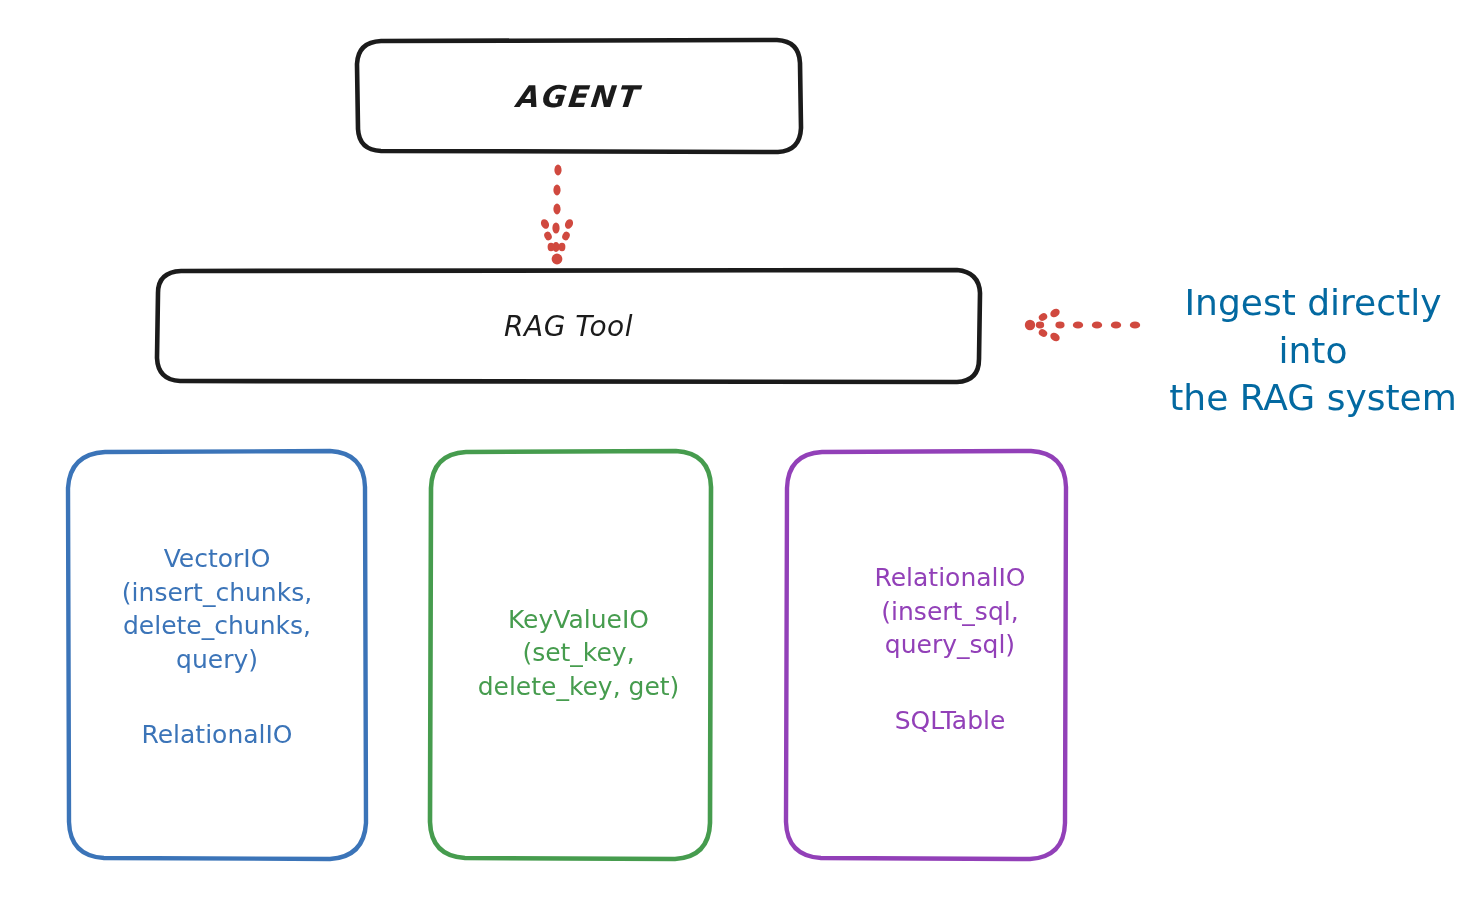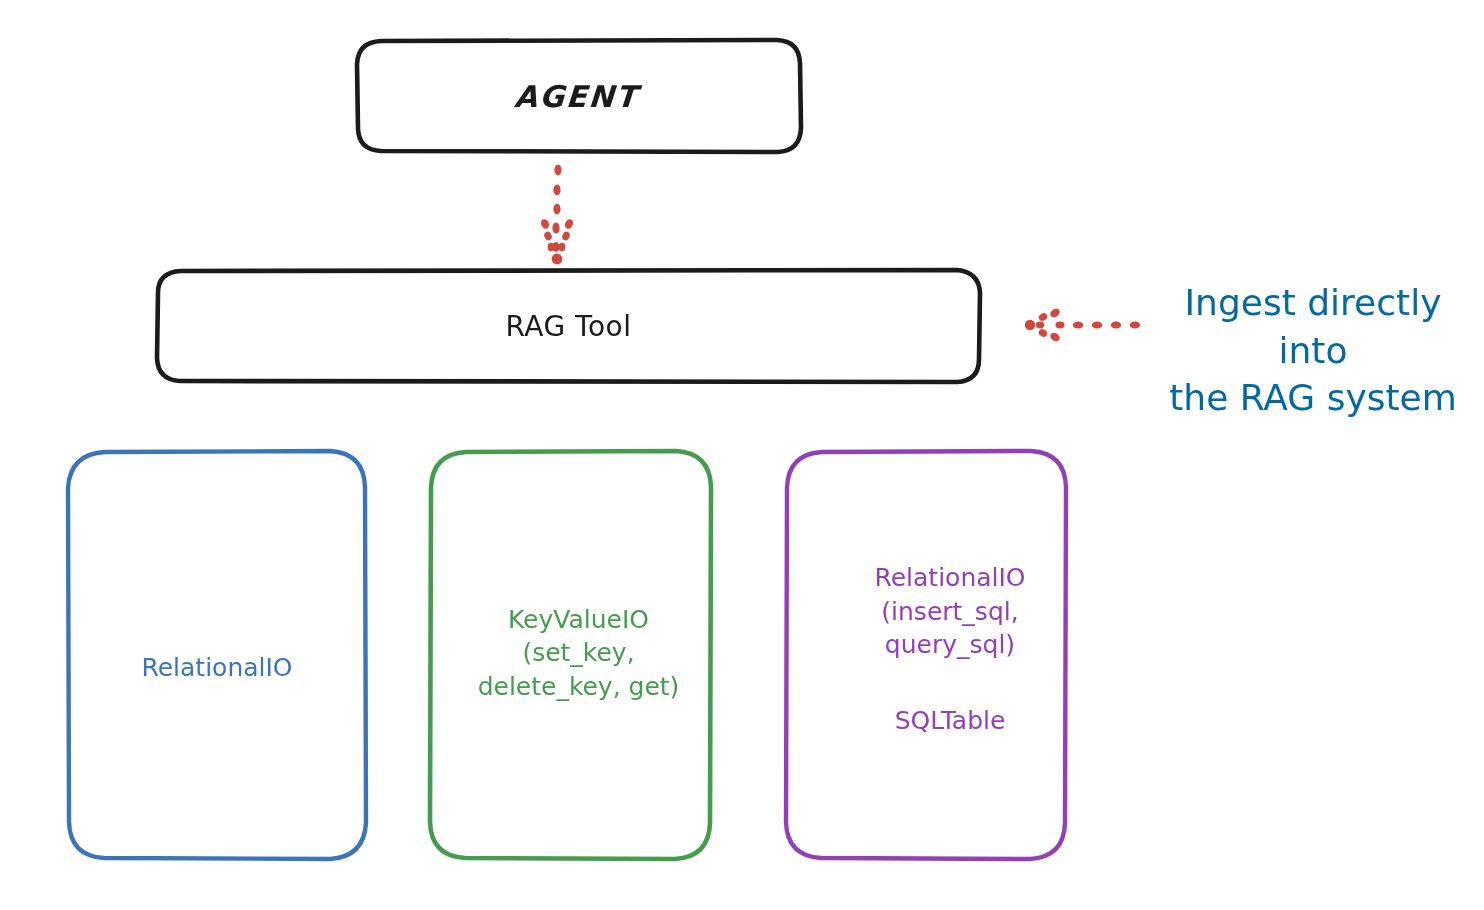--- a/index.html
+++ b/index.html
@@ -49,20 +49,21 @@
     color: #1b1b1b;
     transform: skewX(-7deg);
   }
 
   
   #rag-node {
     left: 157px;
     top: 270px;
     width: 823px;
     height: 112px;
+    font-style: italic;
   }
   #rag-node .label {
     font-size: 28px;
     color: #1b1b1b;
     letter-spacing: 0.5px;
   }
 
   
   .provider {
     padding: 0 10px;
@@ -159,20 +160,24 @@
 <div class="node" id="agent-node">
   <div class="label">AGENT</div>
 </div>
 
 <div class="node" id="rag-node">
   <div class="label">RAG Tool</div>
 </div>
 
 <div class="node provider" id="vectorio-node">
   <div class="inner">
+    <div class="api-text">VectorIO
+(insert_chunks,
+delete_chunks,
+query)</div>
     <div class="index-text">RelationalIO</div>
   </div>
 </div>
 
 <div class="node provider" id="keyvalueio-node">
   <div class="inner">
     <div class="api-text">KeyValueIO
 (set_key,
 delete_key, get)</div>
   </div>

